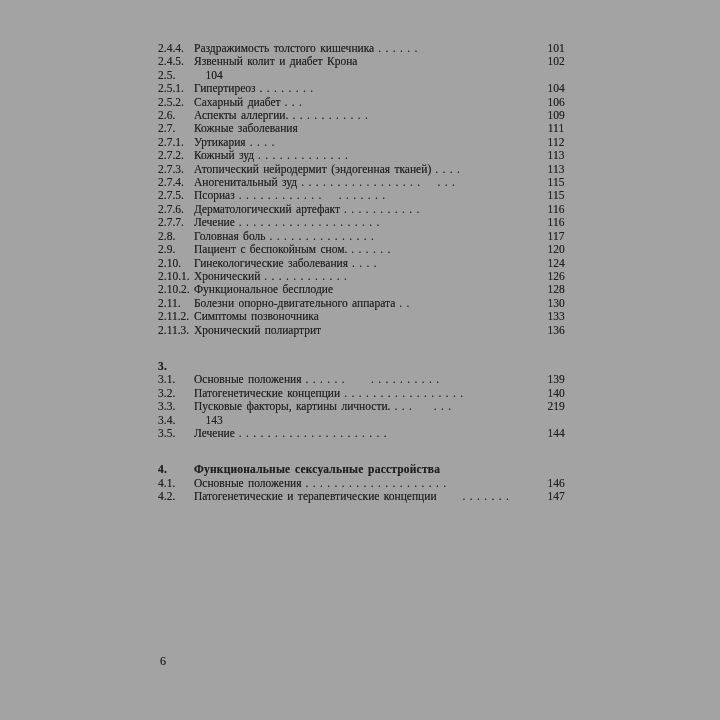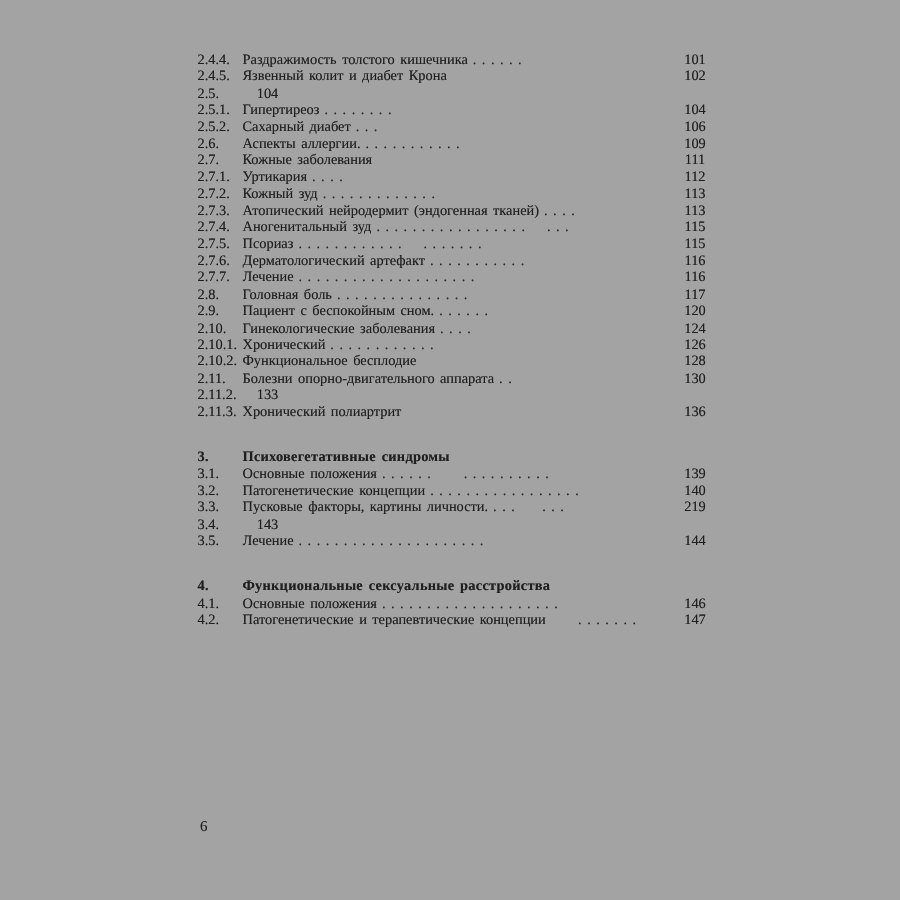--- a/index.html
+++ b/index.html
@@ -182,32 +182,32 @@
   </div>
       </div>
       <div class="group">
         <div class="row">
     <span class="num">2.11.</span>
     <span class="mid"><span class="title">Болезни опорно-двигательного аппарата</span><span class="dots">. .</span></span>
     <span class="pg">130</span>
   </div>
         <div class="row">
     <span class="num">2.11.2.</span>
+    <span class="mid"><span class="title">Симптомы позвоночника</span><span class="dots"></span></span>
     <span class="pg">133</span>
   </div>
         <div class="row">
     <span class="num">2.11.3.</span>
     <span class="mid"><span class="title">Хронический полиартрит</span><span class="dots"></span></span>
     <span class="pg">136</span>
   </div>
       </div>
       <div class="group major">
         <div class="row bold">
     <span class="num">3.</span>
-    <span class="mid"><span class="title">Психовегетативные синдромы</span><span class="dots"></span></span>
     <span class="pg"></span>
   </div>
       </div>
       <div class="group">
         <div class="row">
     <span class="num">3.1.</span>
     <span class="mid"><span class="title">Основные положения</span><span class="dots">. . . . . .      . . . . . . . . . .</span></span>
     <span class="pg">139</span>
   </div>
         <div class="row">

